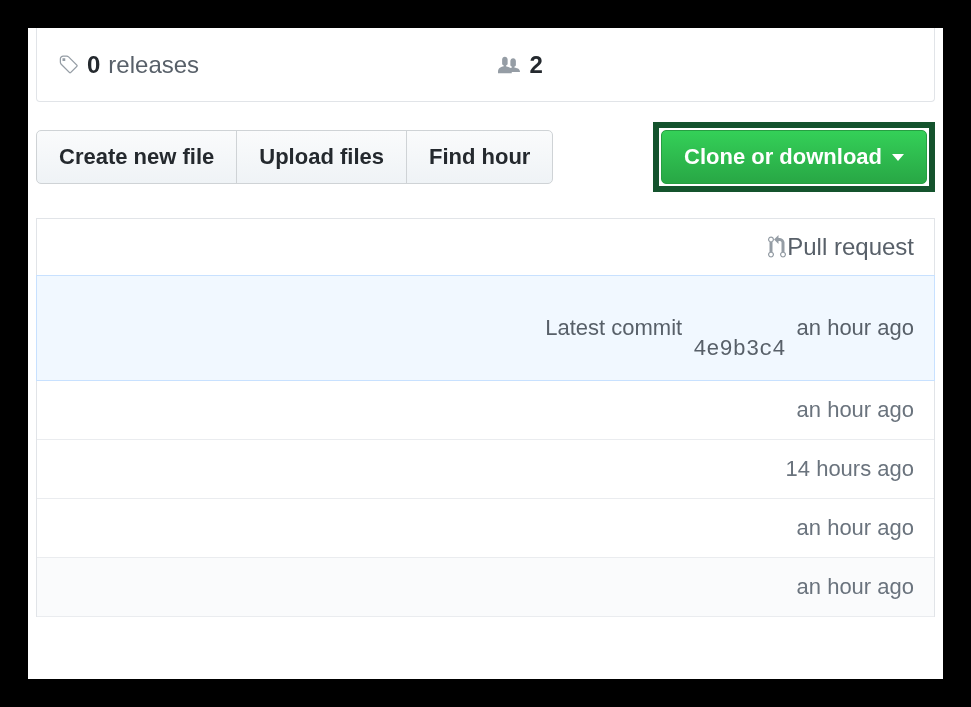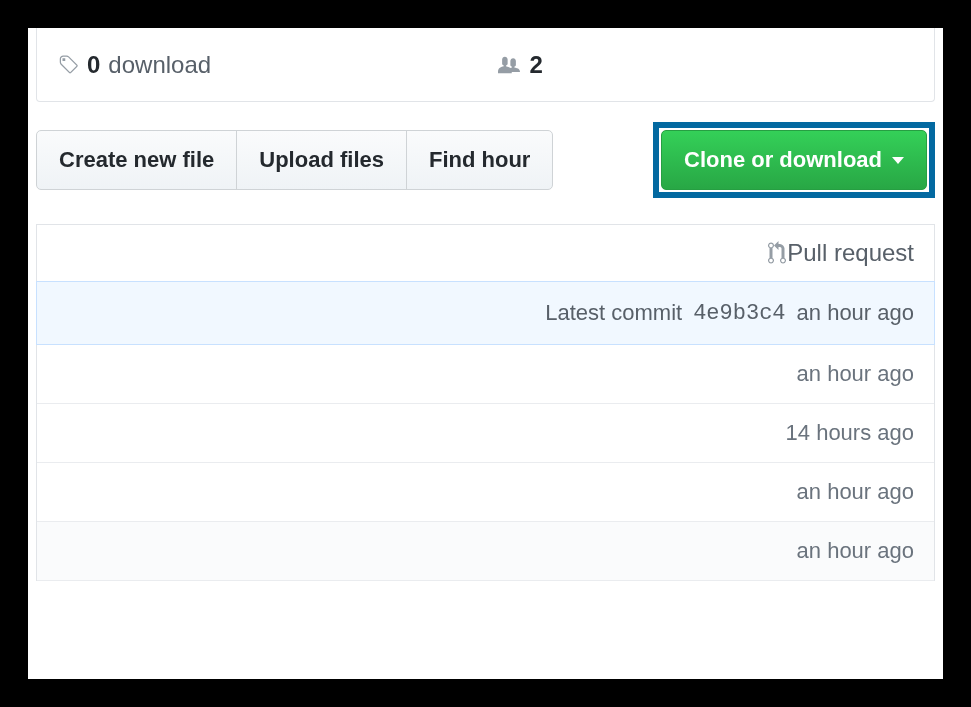--- a/index.html
+++ b/index.html
@@ -43,21 +43,21 @@
     .actions-bar {
       display: flex;
       align-items: center;
       padding: 20px 8px 26px 8px;
       gap: 0;
     }
     .btn {
       display: inline-flex;
       align-items: center;
       justify-content: center;
-      height: 60px;
+      height: 54px;
       padding: 17px 22px;
       font-size: 22px;
       font-weight: 600;
       color: #24292e;
       background: linear-gradient(#fafbfc, #eff3f6);
       border: 1px solid #cfd3d6;
       cursor: pointer;
       white-space: nowrap;
     }
     .btn-group .btn:first-child { border-radius: 5px 0 0 5px; }
@@ -66,21 +66,21 @@
     .btn-group { display: flex; }
     .spacer { flex: 1; }
     .btn-primary {
       color: #fff;
       background: linear-gradient(#34d058, #28a745);
       border: 1px solid #269f42;
       border-radius: 5px;
       gap: 10px;
     }
     .highlight-box {
-      border: 6px solid #0369a1;
+      border: 6px solid #14532d;
       padding: 2px;
       margin-left: 28px;
     }
     .caret-down {
       width: 0; height: 0;
       border-left: 6px solid transparent;
       border-right: 6px solid transparent;
       border-top: 7px solid #fff;
     }
     .compare-bar {
@@ -107,20 +107,21 @@
       background: #f1f8ff;
       border: 1px solid #c8e1ff;
       padding: 18px 20px;
       margin: 0 8px;
       font-size: 22px;
       color: #586069;
     }
     .commit-sha {
       font-family: SFMono-Regular, Consolas, "Liberation Mono", Menlo, monospace;
       color: #586069;
+      margin-top: 43px;
     }
     .file-rows {
       margin: 0 8px;
       border-left: 1px solid #e1e4e8;
       border-right: 1px solid #e1e4e8;
     }
     .file-row {
       display: flex;
       justify-content: flex-end;
       align-items: center;
@@ -137,21 +138,21 @@
 <div class="frame">
 
   <div class="stats-bar">
     <div class="stats-item stats-left">
       <span class="icon">
         <svg width="22" height="22" viewBox="0 0 14 16" fill="currentColor">
             <path d="M7.73 1.73C7.26 1.26 6.62 1 5.96 1H3.5C2.13 1 1 2.13 1 3.5v2.47c0 .66.27 1.3.73 1.77l6.06 6.06c.39.39 1.02.39 1.41 0l4.59-4.59a.996.996 0 000-1.41L7.73 1.73zM2.38 7.09c-.31-.3-.47-.7-.47-1.13V3.5c0-.88.72-1.59 1.59-1.59h2.47c.42 0 .83.16 1.13.47l6.14 6.13-4.73 4.73-6.13-6.15zM3.01 3h2v2H3V3h.01z"></path>
           </svg>
       </span>
       <span class="count">0</span>
-      <span>download</span>
+      <span>releases</span>
     </div>
     <div class="stats-item stats-right">
       <span class="icon">
         <svg width="26" height="22" viewBox="0 0 16 16" fill="currentColor">
             <path d="M16 12.999c0-.786-.26-1.431-.745-1.916-.778-.778-2.149-1.013-3.255-1.083V9c.552 0 1-.448 1-1V5c0-1.105-.895-2-2-2s-2 .895-2 2v3c0 .552.448 1 1 1v1c-.38.024-.784.069-1.186.145C8.301 9.605 7.423 9.157 6 9.04V8c.552 0 1-.448 1-1V4c0-1.105-.895-2-2-2s-2 .895-2 2v3c0 .552.448 1 1 1v1.04C2.513 9.162.0 9.788 0 12.999V14h10v-1h6v-.001z"></path>
           </svg>
       </span>
       <span class="count">2</span>
     </div>
   </div>

